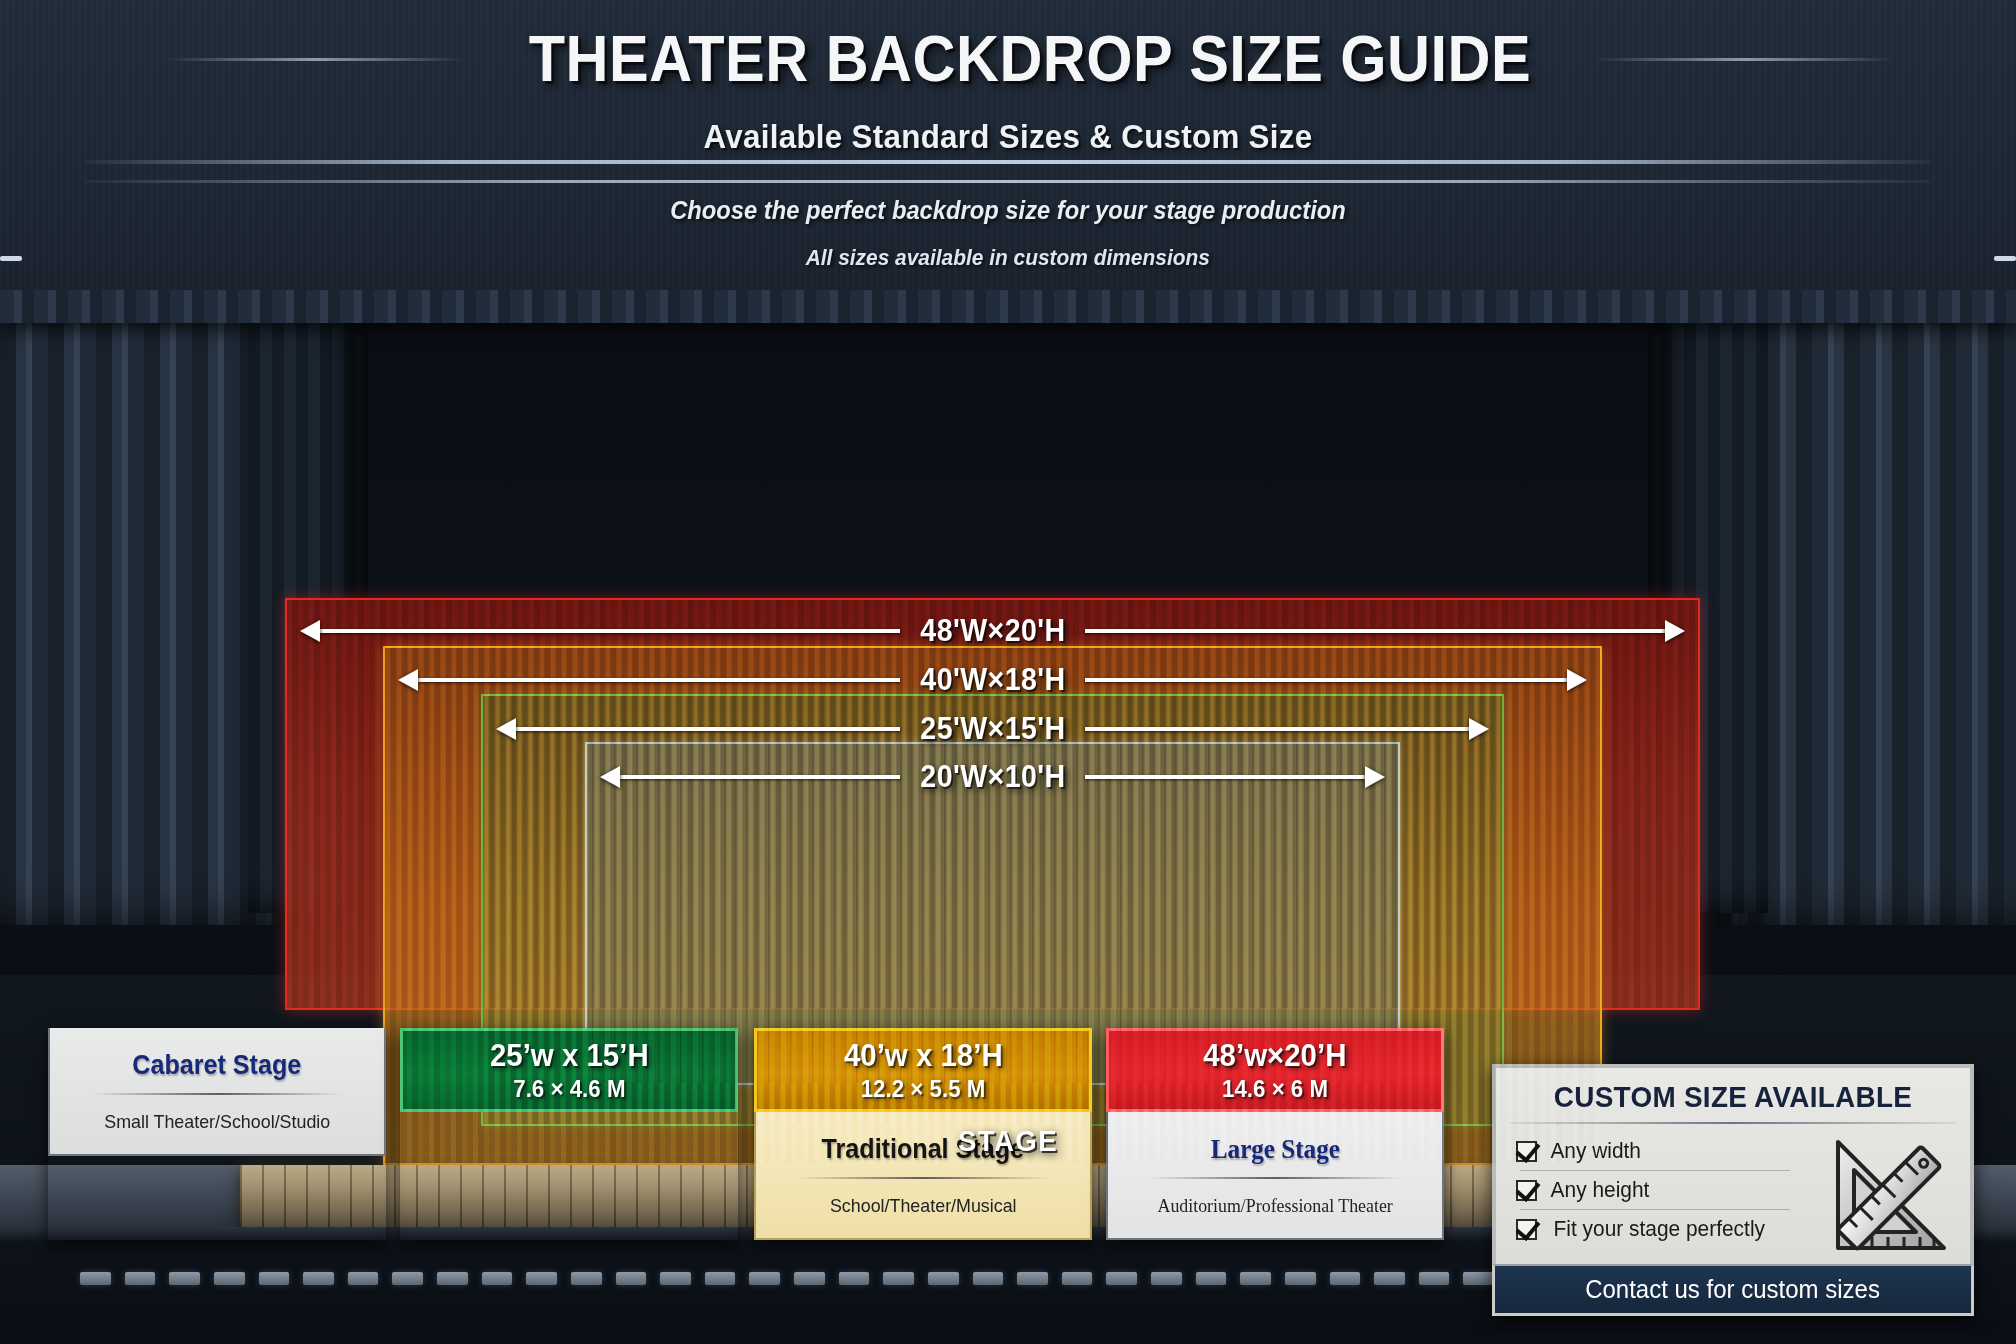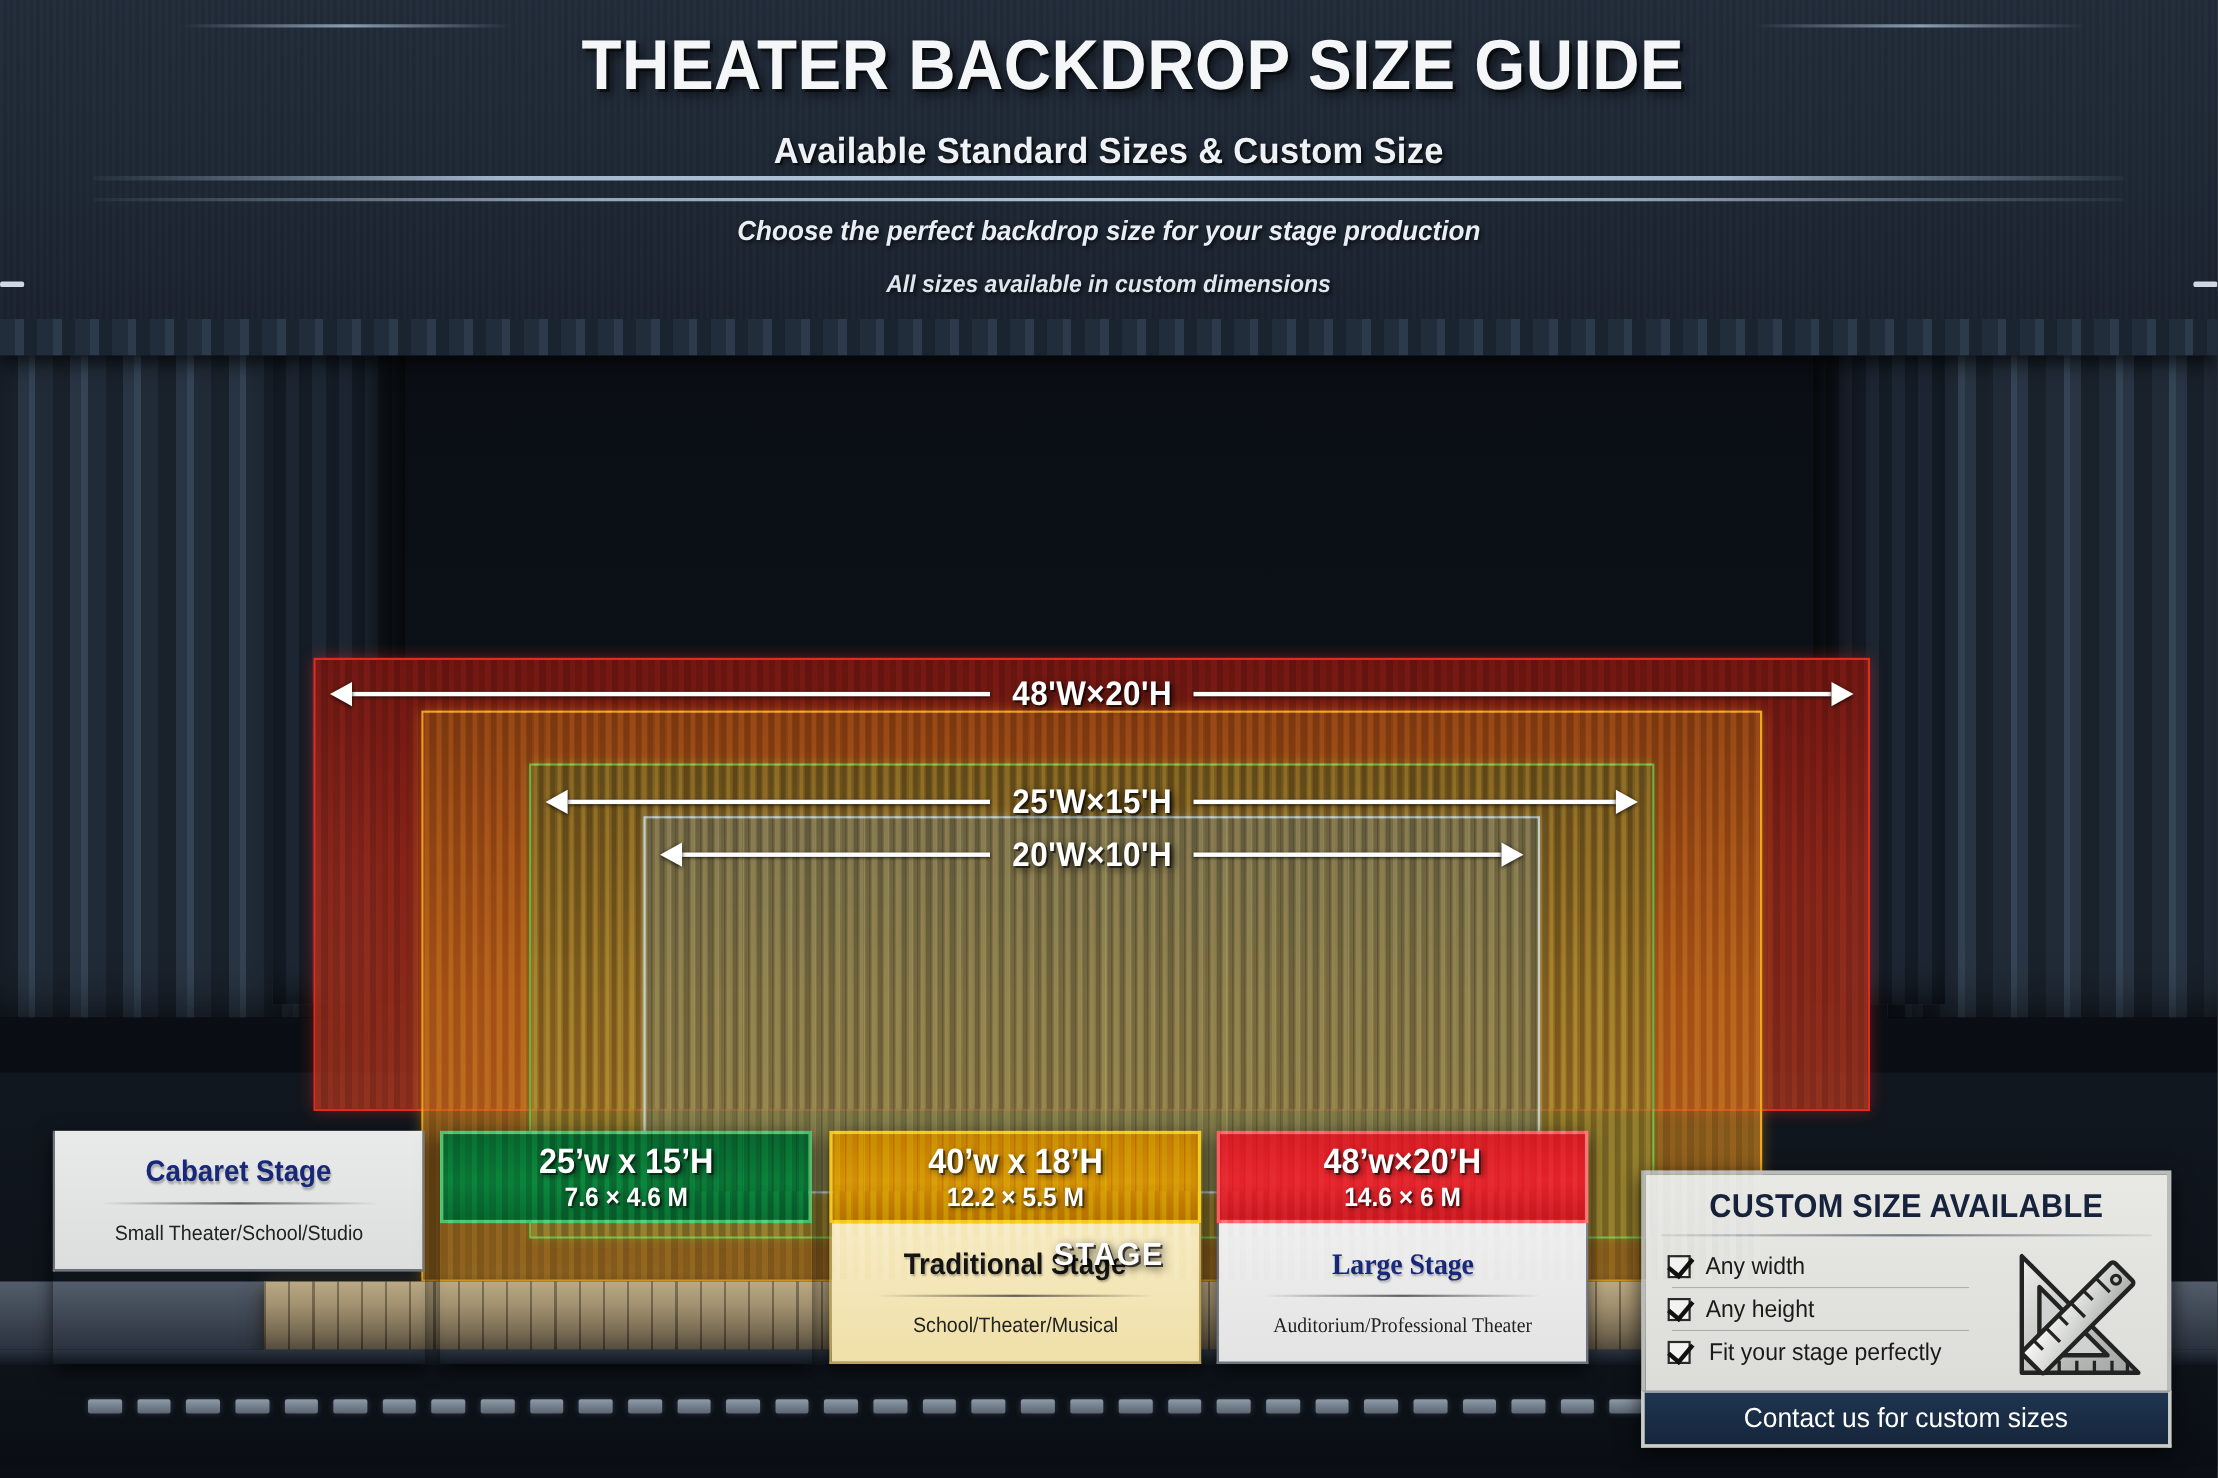--- a/index.html
+++ b/index.html
@@ -25,21 +25,21 @@
   .hdr-bg {
     position:absolute; inset:0;
     background:
       linear-gradient(180deg,#222c3a 0%, #1e2835 55%, #1a222e 100%);
   }
   .hdr-bg::after{
     content:""; position:absolute; inset:0;
     background:repeating-linear-gradient(90deg, rgba(255,255,255,.012) 0 3px, rgba(0,0,0,.03) 3px 6px);
   }
 
-  .title-row { position:absolute; left:0; top:22px; width:100%; display:flex; justify-content:center; gap:26px;padding-left:44px;}
+  .title-row { position:absolute; left:0; top:22px; width:100%; display:flex; align-items:center; justify-content:center; gap:26px;padding-left:44px;}
   .tline { height:3px; width:300px; background:linear-gradient(90deg,rgba(160,180,200,0) 0%, rgba(175,195,215,.75) 50%, rgba(160,180,200,0) 100%); border-radius:2px;}
   .main-title {
     font-size:64px; font-weight:bold; letter-spacing:.5px;
     color:#f4f6f8; white-space:nowrap;
     font-family:"Liberation Sans", sans-serif;
     transform:scaleX(.93);
     text-shadow: 3px 3px 0 rgba(0,0,0,.55), 5px 5px 10px rgba(0,0,0,.6);
   }
 
   .rule-a { position:absolute; left:85px; top:160px; width:1846px; height:4px;
@@ -331,20 +331,31 @@
         <div class="ah-l"></div>
         <div class="abar"></div>
       </div>
       <div class="dimtxt">48'W×20'H</div>
       <div class="arrowline">
         <div class="abar"></div>
         <div class="ah-r"></div>
       </div>
     </div>
 
+    <div class="dimrow" style="left:398px; top:392px; width:1189px;">
+      <div class="arrowline">
+        <div class="ah-l"></div>
+        <div class="abar"></div>
+      </div>
+      <div class="dimtxt">40'W×18'H</div>
+      <div class="arrowline">
+        <div class="abar"></div>
+        <div class="ah-r"></div>
+      </div>
+    </div>
 
     <div class="dimrow" style="left:496px; top:441px; width:993px;">
       <div class="arrowline">
         <div class="ah-l"></div>
         <div class="abar"></div>
       </div>
       <div class="dimtxt">25'W×15'H</div>
       <div class="arrowline">
         <div class="abar"></div>
         <div class="ah-r"></div>

